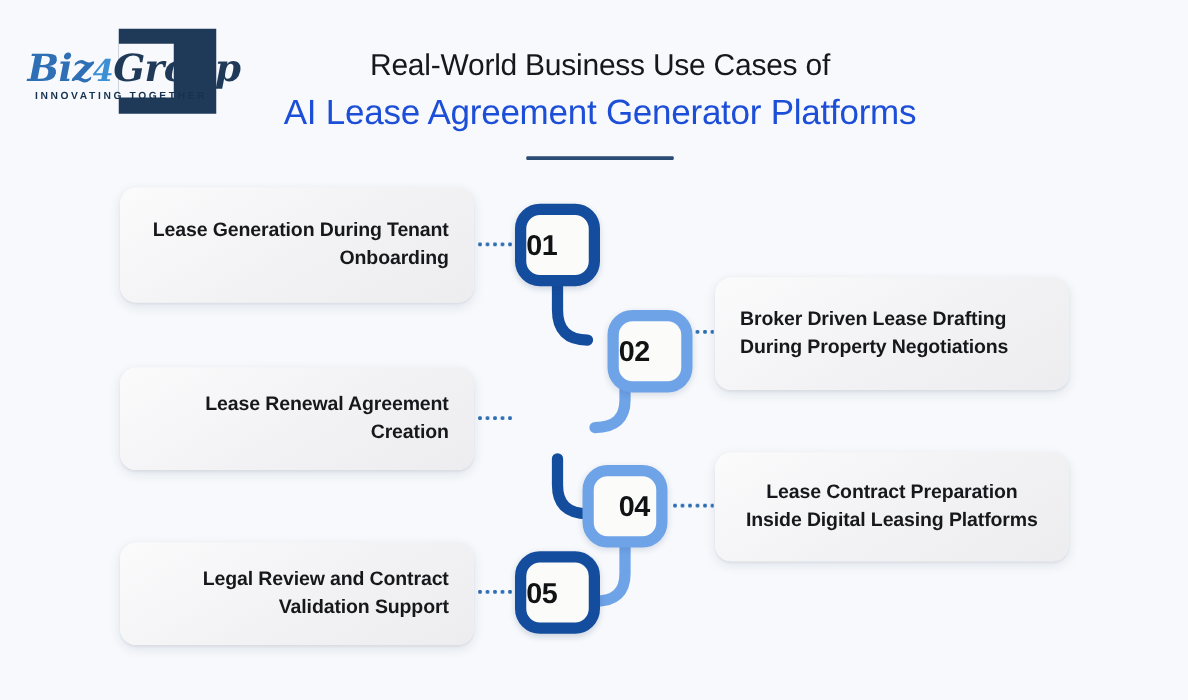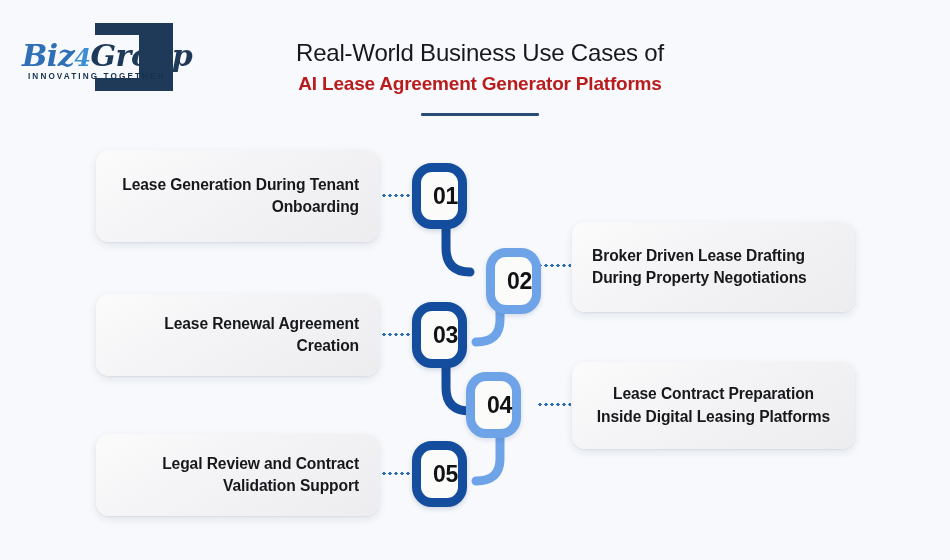--- a/index.html
+++ b/index.html
@@ -71,23 +71,23 @@
     text-align: center;
   }
   .title-line1 {
     font-size: 24px;
     color: #17181c;
     font-weight: 400;
     letter-spacing: -0.2px;
     line-height: 1.25;
   }
   .title-line2 {
-    font-size: 19px;
-    color: #b91c1c;
-    font-weight: 700;
+    font-size: 28px;
+    color: #1d4ed8;
+    font-weight: 400;
     letter-spacing: -0.2px;
     line-height: 1.35;
     margin-top: 3px;
   }
   .title-rule {
     width: 118px;
     height: 3px;
     background: #2a4b73;
     margin: 16px auto 0;
     border-radius: 1px;
@@ -130,26 +130,26 @@
   #card-2 { left: 572px; top: 222px; height: 90px; }
   #card-3 { top: 294px; height: 82px; }
   #card-4 { left: 572px; top: 362px; height: 87px; }
   #card-5 { top: 434px; height: 82px; }
 
   #card-4 .card-text { text-align: center; }
 
   
   .badge {
     position: absolute;
-    width: 55px;
+    width: 68px;
     height: 66px;
     border-radius: 20px;
     display: flex;
     align-items: center;
-    justify-content: flex-end;
+    justify-content: flex-start;
     background: #fbfbfa;
   }
   .badge-num {
     font-size: 23px;
     font-weight: 700;
     color: #111214;
     letter-spacing: -0.3px;
   }
   .badge.dark  { border: 9px solid #154d9e; box-shadow: 0 2px 5px rgba(20,50,100,.18); }
   .badge.light { border: 9px solid #6fa3e8; box-shadow: 0 2px 5px rgba(20,50,100,.14); }
@@ -224,23 +224,20 @@
   <div class="card right" id="card-4">
     <div class="card-text">Lease Contract Preparation Inside Digital Leasing Platforms</div>
   </div>
 
   <div class="badge dark" id="badge-1">
     <span class="badge-num">01</span>
   </div>
   <div class="badge light" id="badge-2">
     <span class="badge-num">02</span>
   </div>
-  <div class="badge dark" id="badge-3">
-    <span class="badge-num">03</span>
-  </div>
   <div class="badge light" id="badge-4">
     <span class="badge-num">04</span>
   </div>
   <div class="badge dark" id="badge-5">
     <span class="badge-num">05</span>
   </div>
 
 </div>
 
 </body></html>

